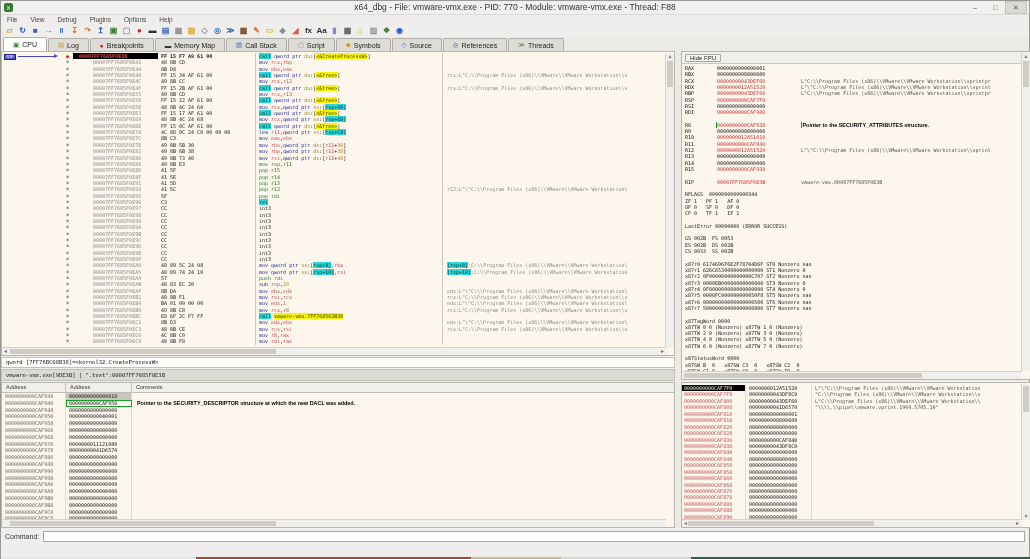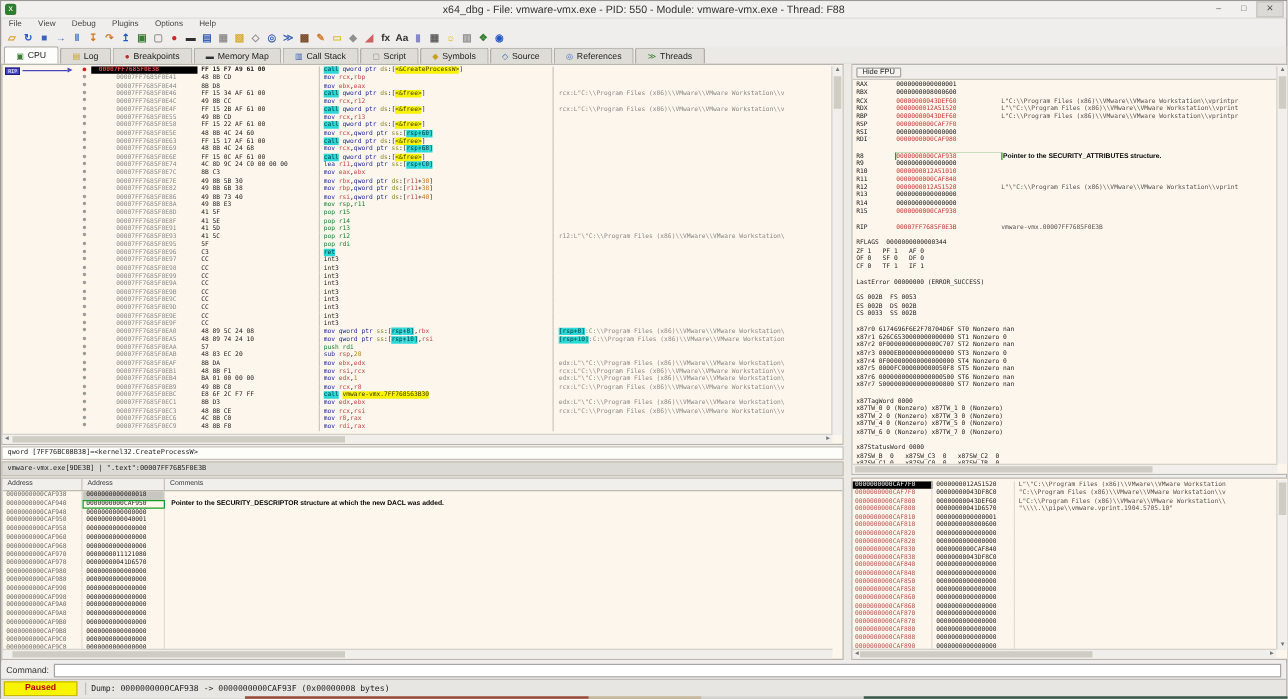--- a/index.html
+++ b/index.html
@@ -106,21 +106,21 @@
   
   #strip{position:absolute;top:556px;left:0;right:0;height:3px;}
   #strip div{position:absolute;top:0;height:3px;}
 </style>
 </head>
 <body>
 
 <div class="win">
   <div class="titlebar">
     <div class="appicon">x</div>
-    <div class="title">x64_dbg - File: vmware-vmx.exe - PID: 550 - Module: vmware-vmx.exe - Thread: F88</div>
+    <div class="title">x64_dbg - File: vmware-vmx.exe - PID: 770 - Module: vmware-vmx.exe - Thread: F88</div>
     <div class="winbtns">
       <div class="wbtn">–</div>
       <div class="wbtn">□</div>
       <div class="wbtn close">✕</div>
     </div>
   </div>
 
   <div class="menubar" id="menubar">
       <span class="menuitem">File</span>
       <span class="menuitem">View</span>
@@ -351,25 +351,20 @@
         <span class="thumb" style="left:6px;width:55%"></span>
         <span class="arrow r">►</span>
       </div>
   </div>
 
   <div id="cmdbar">
     <label>Command:</label>
     <input type="text" style="">
   </div>
 
-  <div id="statusbar">
-    <span class="paused">Paused</span>
-    <span class="sbsep"></span>
-    <span class="sbtext">Dump: 0000000000CAF938 -&gt; 0000000000CAF93F (0x00000008 bytes)</span>
-  </div>
 
   <div id="strip">
       <div style="left: 0px; width: 195px; background: rgb(232, 230, 226);"></div>
       <div style="left: 195px; width: 275px; background: rgb(156, 74, 58);"></div>
       <div style="left: 470px; width: 90px; background: rgb(200, 184, 154);"></div>
       <div style="left: 560px; width: 130px; background: rgb(216, 214, 210);"></div>
       <div style="left: 690px; width: 340px; background: rgb(58, 90, 74);"></div>
     </div>
 </div>
 

